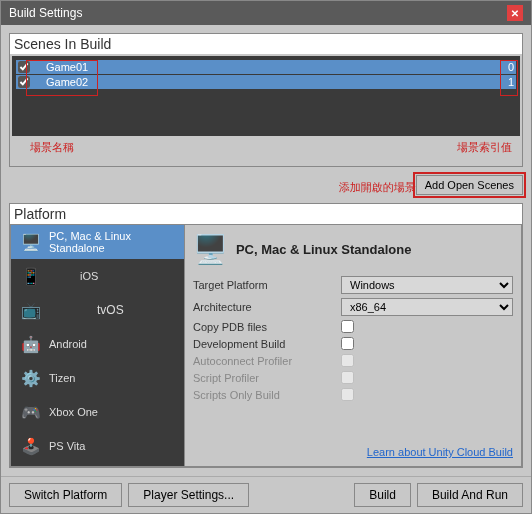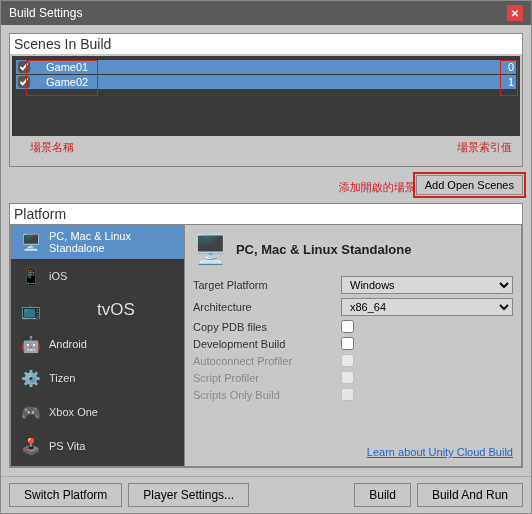--- a/index.html
+++ b/index.html
@@ -335,25 +335,25 @@
       <div class="platform-content">
 
         <div class="platform-list" id="platform-list">
 
         <div class="platform-item active">
               <span class="platform-icon">🖥️</span>
               <span style="font-size: 11px;">PC, Mac &amp; Linux Standalone</span>
             </div>
             <div class="platform-item">
               <span class="platform-icon">📱</span>
-              <span style="font-size: 11px;">iOS</span>
+              <span style="font-size: 11px; margin-left: 31px;">iOS</span>
             </div>
             <div class="platform-item">
               <span class="platform-icon">📺</span>
-              <span style="font-size: 17px; padding-left: 48px;">tvOS</span>
+              <span style="font-size: 12px; padding-left: 48px;">tvOS</span>
             </div>
             <div class="platform-item">
               <span class="platform-icon">🤖</span>
               <span style="font-size: 11px;">Android</span>
             </div>
             <div class="platform-item">
               <span class="platform-icon">⚙️</span>
               <span style="font-size: 11px;">Tizen</span>
             </div>
             <div class="platform-item">

